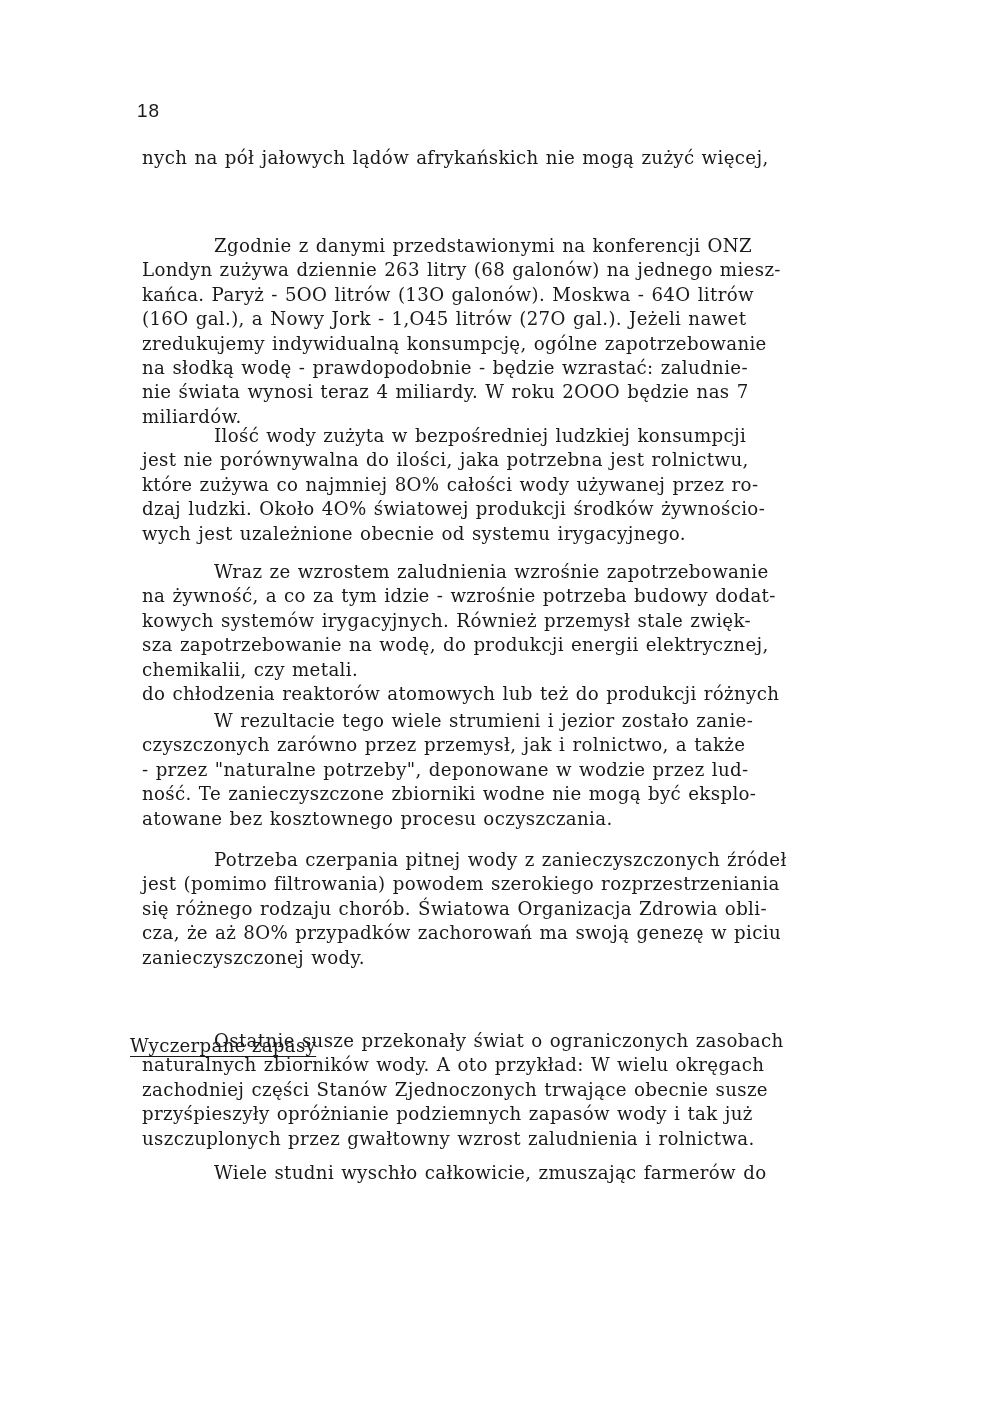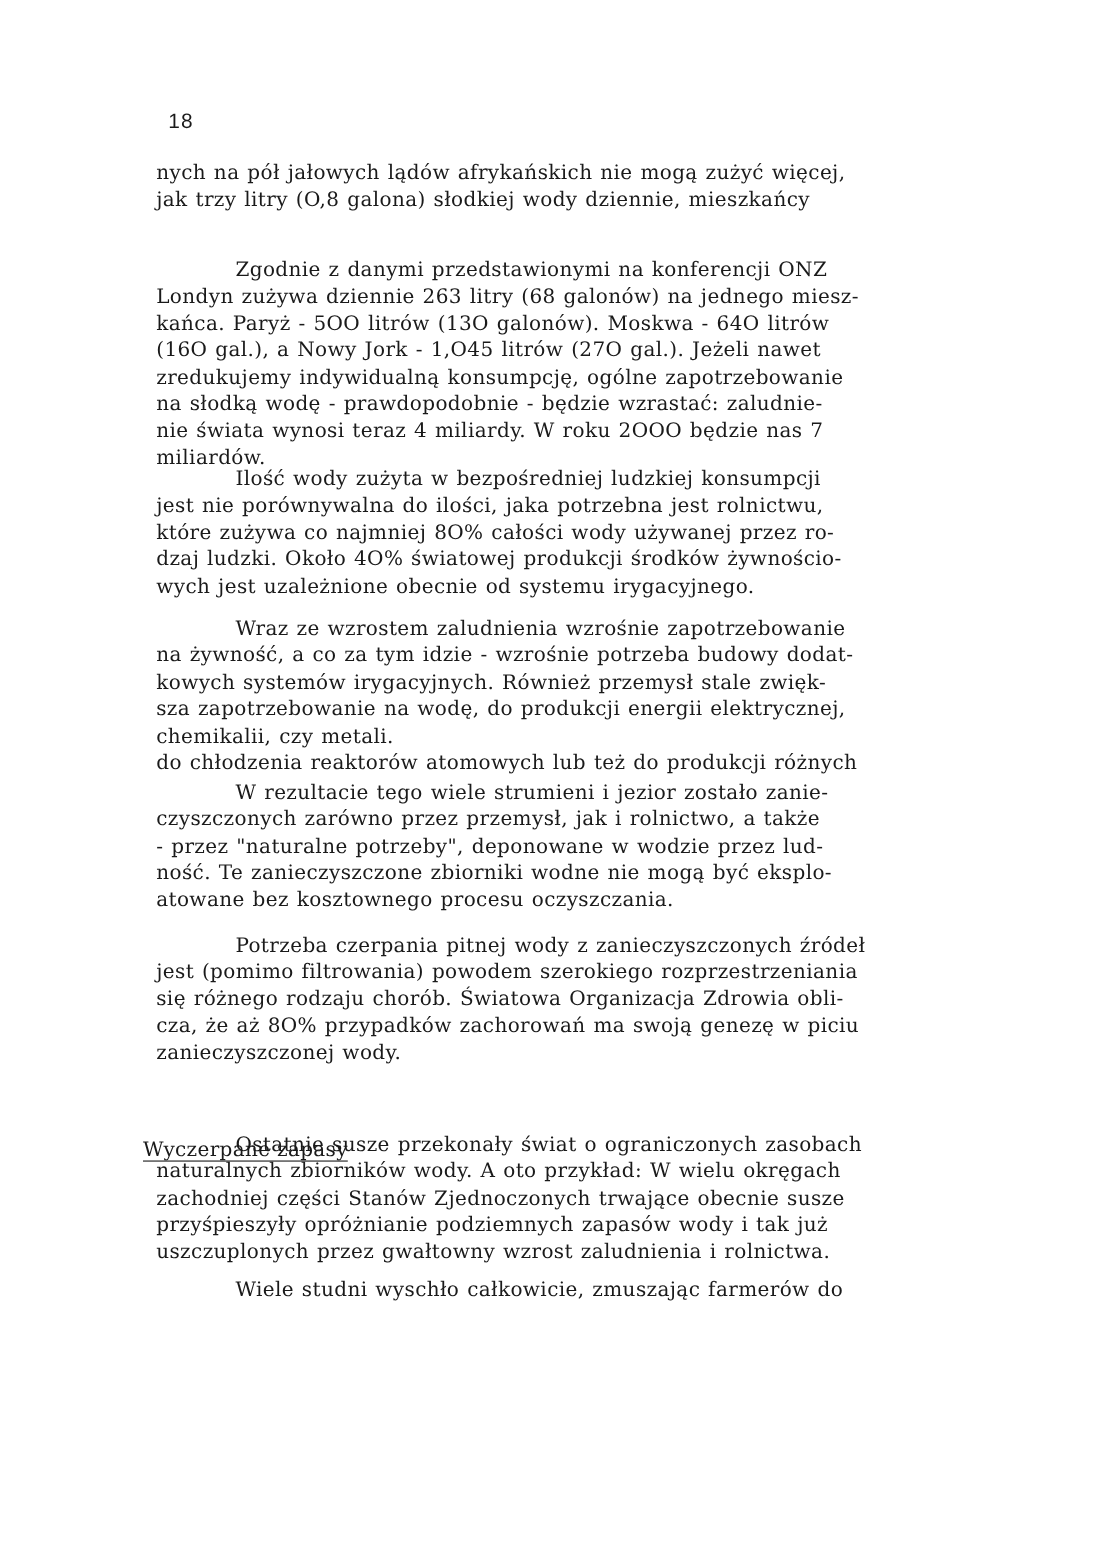--- a/index.html
+++ b/index.html
@@ -15,21 +15,20 @@
       color: #1a1a1a;
       font-family: "DejaVu Serif", serif;
     }
     .page-number {
       position: absolute;
       left: 137px;
       top: 100px;
       font-family: "Liberation Sans", sans-serif;
       font-size: 19px;
       letter-spacing: 1px;
-      margin-left: 16px;
     }
     .block {
       position: absolute;
       left: 130px;
       width: 760px;
     }
     .line {
       display: block;
       height: 24.4px;
       line-height: 24.4px;
@@ -56,21 +55,20 @@
   </style>
 </head>
 <body>
 
 <div>
 
   <div class="page-number">18</div>
 
   <div class="block" style="top:146px">
     <span class="line">nych na pół jałowych lądów afrykańskich nie mogą zużyć więcej,</span>
-    <span class="line">jak trzy litry (O,8 galona) słodkiej wody dziennie, mieszkańcy</span>
   </div>
 
   <div class="block" style="top:234px">
     <span class="line indent">Zgodnie z danymi przedstawionymi na konferencji ONZ</span>
     <span class="line">Londyn zużywa dziennie 263 litry (68 galonów) na jednego miesz-</span>
     <span class="line">kańca. Paryż - 5OO litrów (13O galonów). Moskwa - 64O litrów</span>
     <span class="line">(16O gal.), a Nowy Jork - 1,O45 litrów (27O gal.). Jeżeli nawet</span>
     <span class="line">zredukujemy indywidualną konsumpcję, ogólne zapotrzebowanie</span>
     <span class="line">na słodką wodę - prawdopodobnie - będzie wzrastać: zaludnie-</span>
     <span class="line">nie świata wynosi teraz 4 miliardy. W roku 2OOO będzie nas 7</span>

